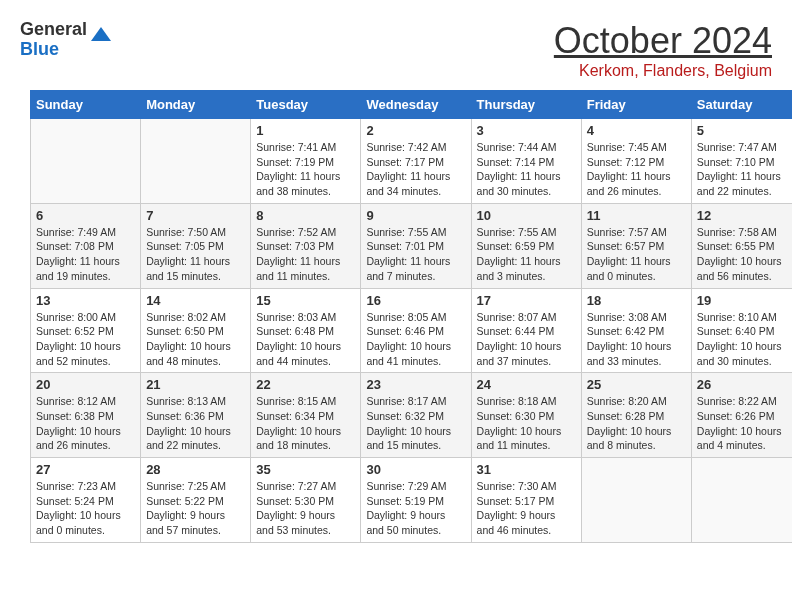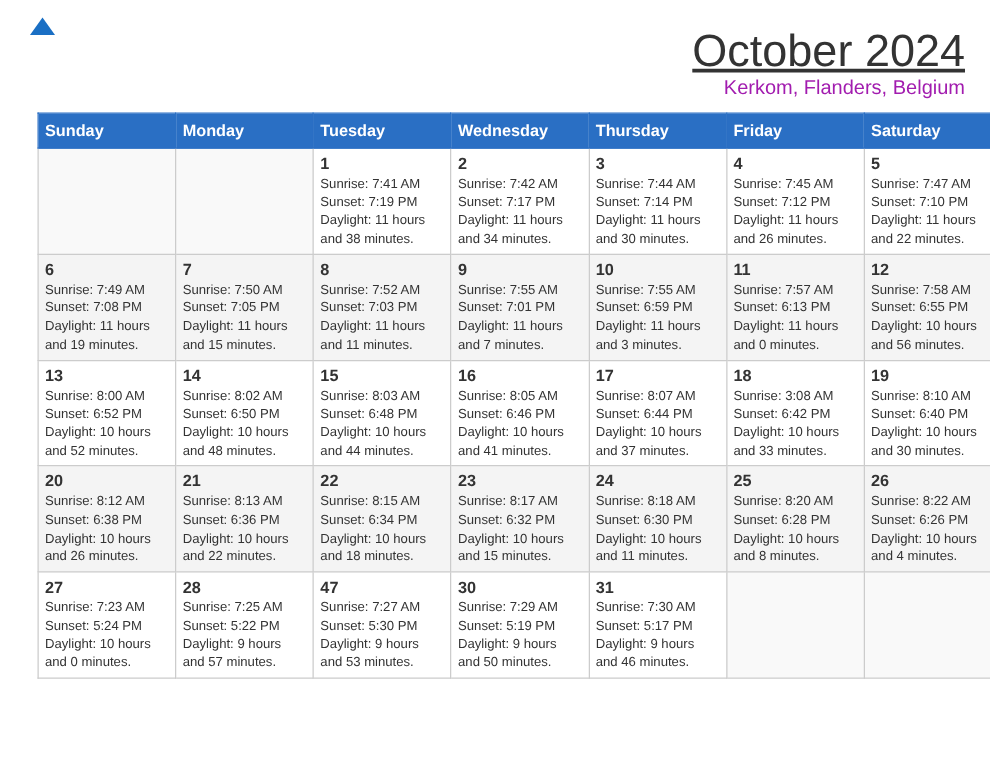--- a/index.html
+++ b/index.html
@@ -46,21 +46,21 @@
       text-align: right;
     }
     .month-title {
       font-size: 36px;
       font-weight: normal;
       color: #333;
       text-decoration: underline;
     }
     .location-title {
       font-size: 16px;
-      color: #a21caf;
+      color: #b91c1c;
     }
     .calendar {
       width: 100%;
       border-collapse: collapse;
       margin-top: 5px;
       margin-left: 20px;
     }
     .calendar th {
       background-color: #2a6fc4;
       color: white;
@@ -99,20 +99,24 @@
     }
     tr:nth-child(even) td.empty {
       background-color: #f4f4f4;
     }
   </style>
 </head>
 <body>
 
 <div class="header">
   <div class="logo">
+    <div class="logo-text">
+      <span class="logo-general">General</span>
+      <span class="logo-blue">Blue</span>
+    </div>
     <svg class="logo-icon" viewBox="0 0 24 24" xmlns="http://www.w3.org/2000/svg">
       <polygon points="2,18 12,4 22,18" fill="#1a6fc4"></polygon>
     </svg>
   </div>
   <div class="title-section">
     <div class="month-title">October 2024</div>
     <div class="location-title">Kerkom, Flanders, Belgium</div>
   </div>
 </div>
 
@@ -190,21 +194,21 @@
         </td>
         <td>
           <span class="day-number">10</span>
           <div class="day-info">Sunrise: 7:55 AM
 Sunset: 6:59 PM
 Daylight: 11 hours and 3 minutes.</div>
         </td>
         <td>
           <span class="day-number">11</span>
           <div class="day-info">Sunrise: 7:57 AM
-Sunset: 6:13 PM
+Sunset: 6:57 PM
 Daylight: 11 hours and 0 minutes.</div>
         </td>
         <td>
           <span class="day-number">12</span>
           <div class="day-info">Sunrise: 7:58 AM
 Sunset: 6:55 PM
 Daylight: 10 hours and 56 minutes.</div>
         </td>
       </tr>
       <tr>
@@ -302,21 +306,21 @@
 Sunset: 5:24 PM
 Daylight: 10 hours and 0 minutes.</div>
         </td>
         <td>
           <span class="day-number">28</span>
           <div class="day-info">Sunrise: 7:25 AM
 Sunset: 5:22 PM
 Daylight: 9 hours and 57 minutes.</div>
         </td>
         <td>
-          <span class="day-number">47</span>
+          <span class="day-number">35</span>
           <div class="day-info">Sunrise: 7:27 AM
 Sunset: 5:30 PM
 Daylight: 9 hours and 53 minutes.</div>
         </td>
         <td>
           <span class="day-number">30</span>
           <div class="day-info">Sunrise: 7:29 AM
 Sunset: 5:19 PM
 Daylight: 9 hours and 50 minutes.</div>
         </td>

